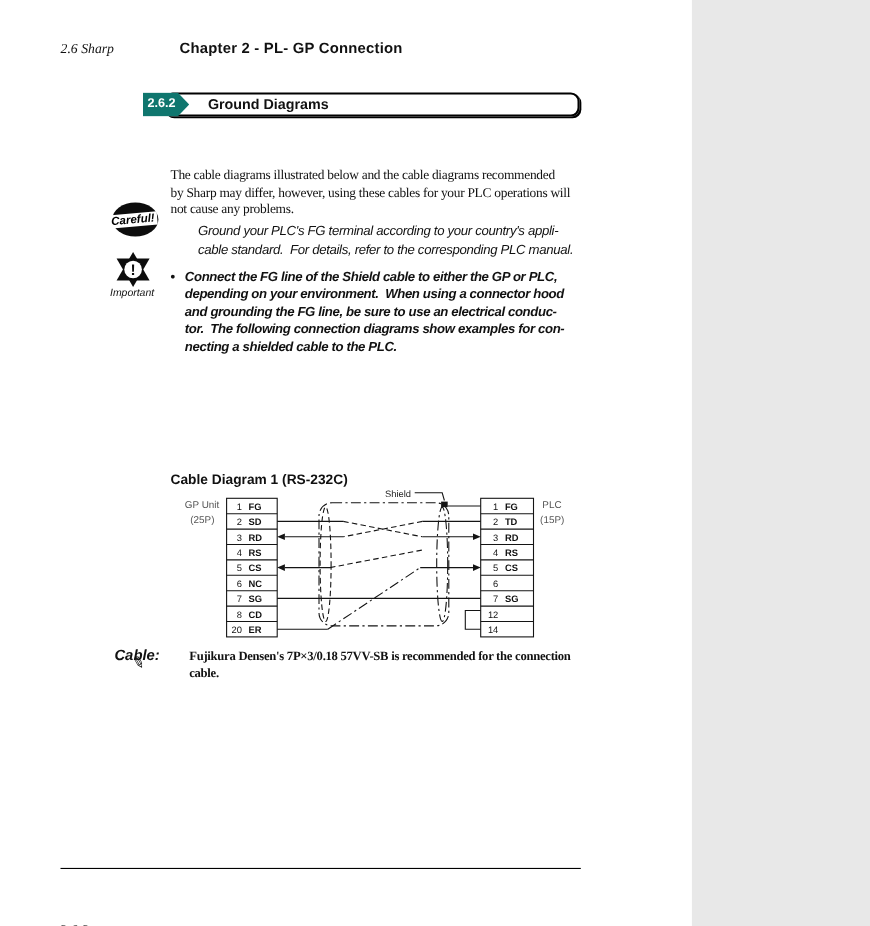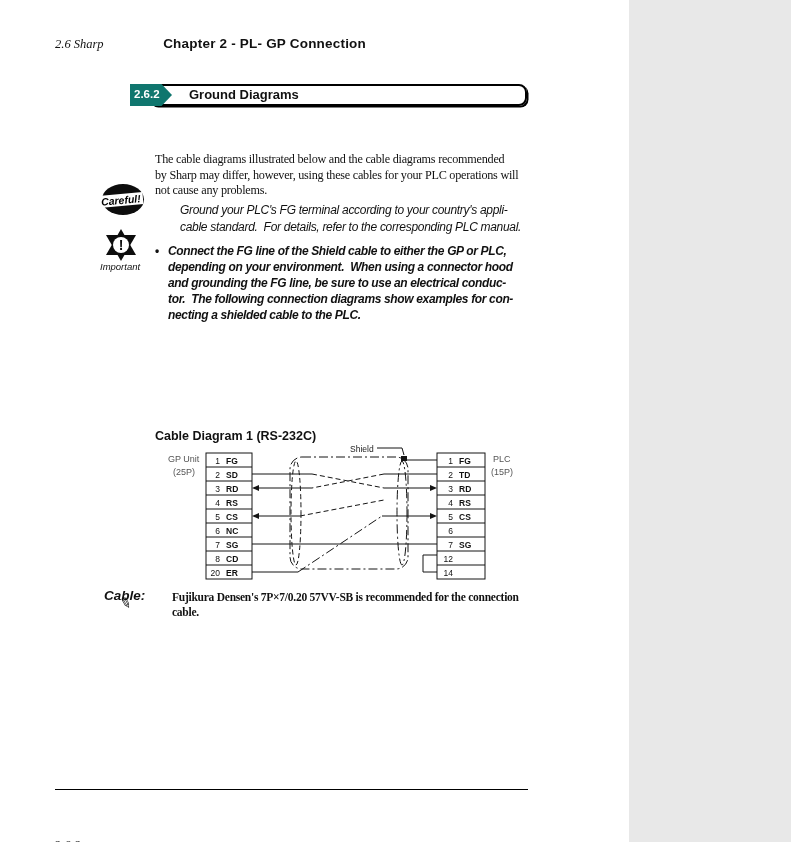--- a/index.html
+++ b/index.html
@@ -200,19 +200,19 @@
     <text x="8" y="19" class="unit-lbl">GP Unit</text>
     <text x="13" y="32" class="unit-lbl">(25P)</text>
     <text x="333" y="19" class="unit-lbl">PLC</text>
     <text x="331" y="32" class="unit-lbl">(15P)</text>
   </svg>
 
   <div class="abs note-icon">
     <span>Cable:</span>
     <span class="note-pencil">✎</span>
   </div>
-  <div class="abs note-text multiline">Fujikura Densen's 7P×7/0.20 57VV-SB is recommended for the connection
+  <div class="abs note-text multiline">Fujikura Densen's 7P×3/0.18 57VV-SB is recommended for the connection
 cable.</div>
 
   <div class="abs footer-rule"></div>
   <span class="abs footer-left">2-6-2</span>
 
 </div>
 
 </body></html>

